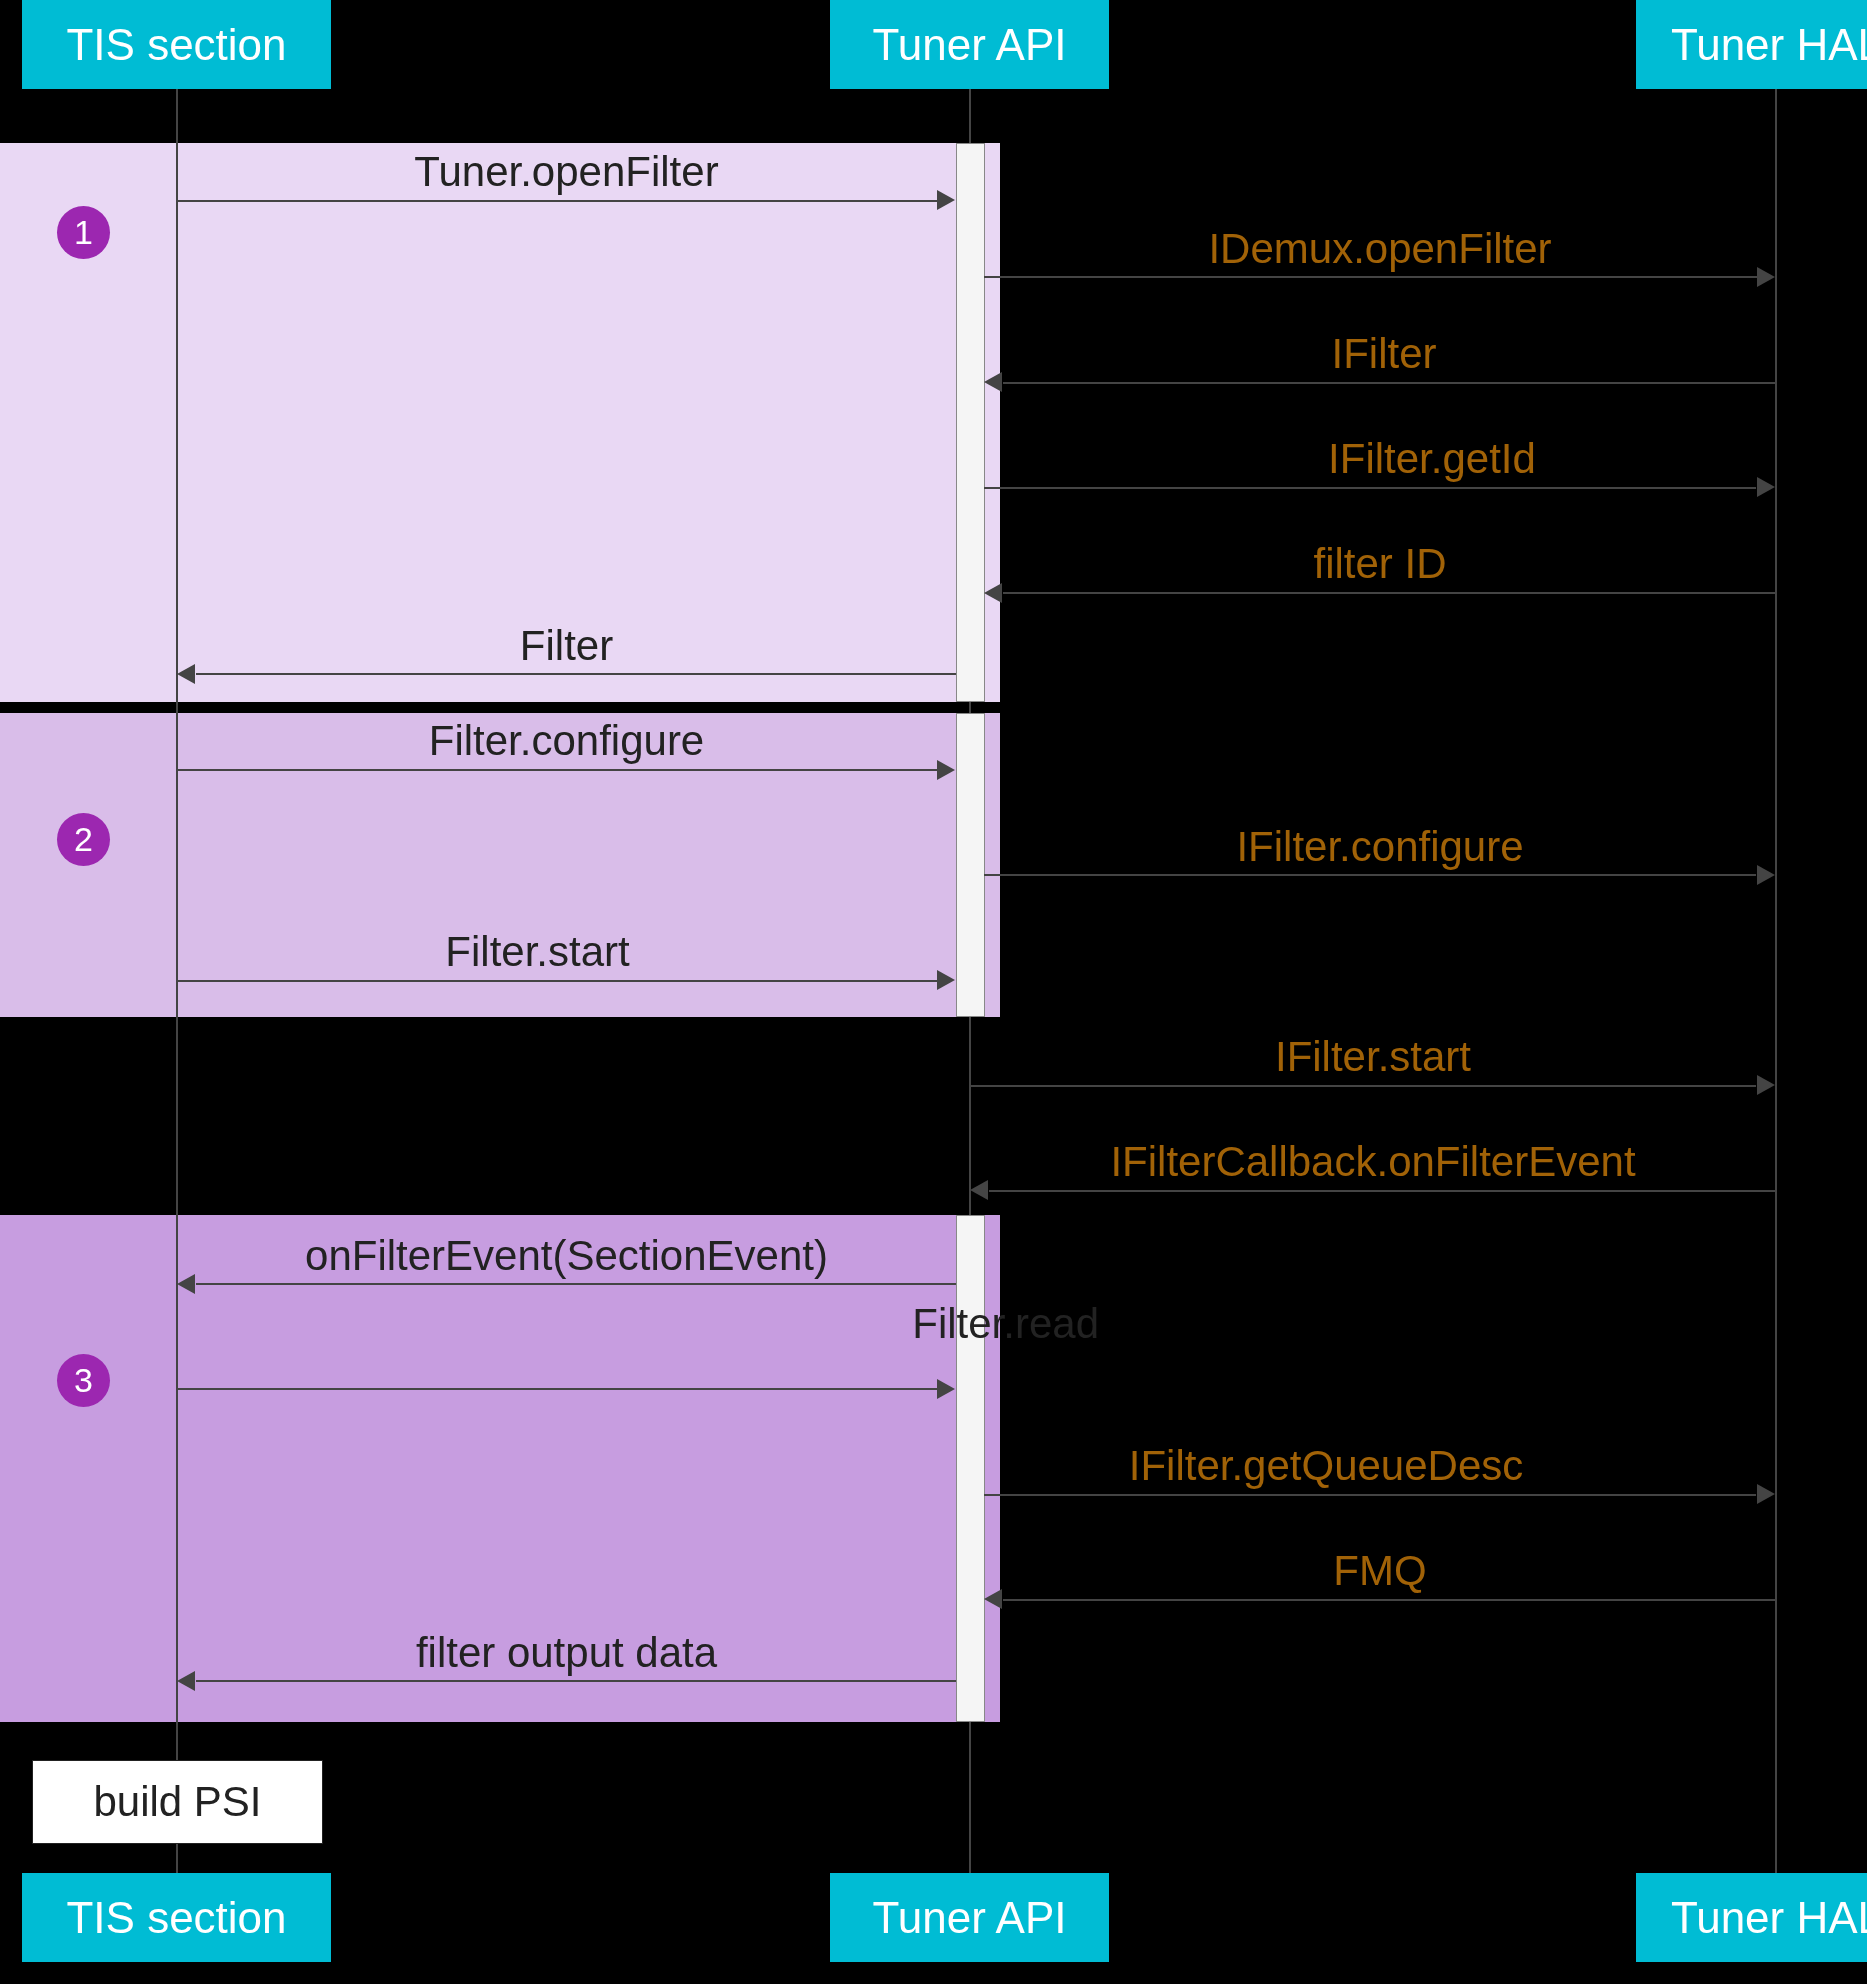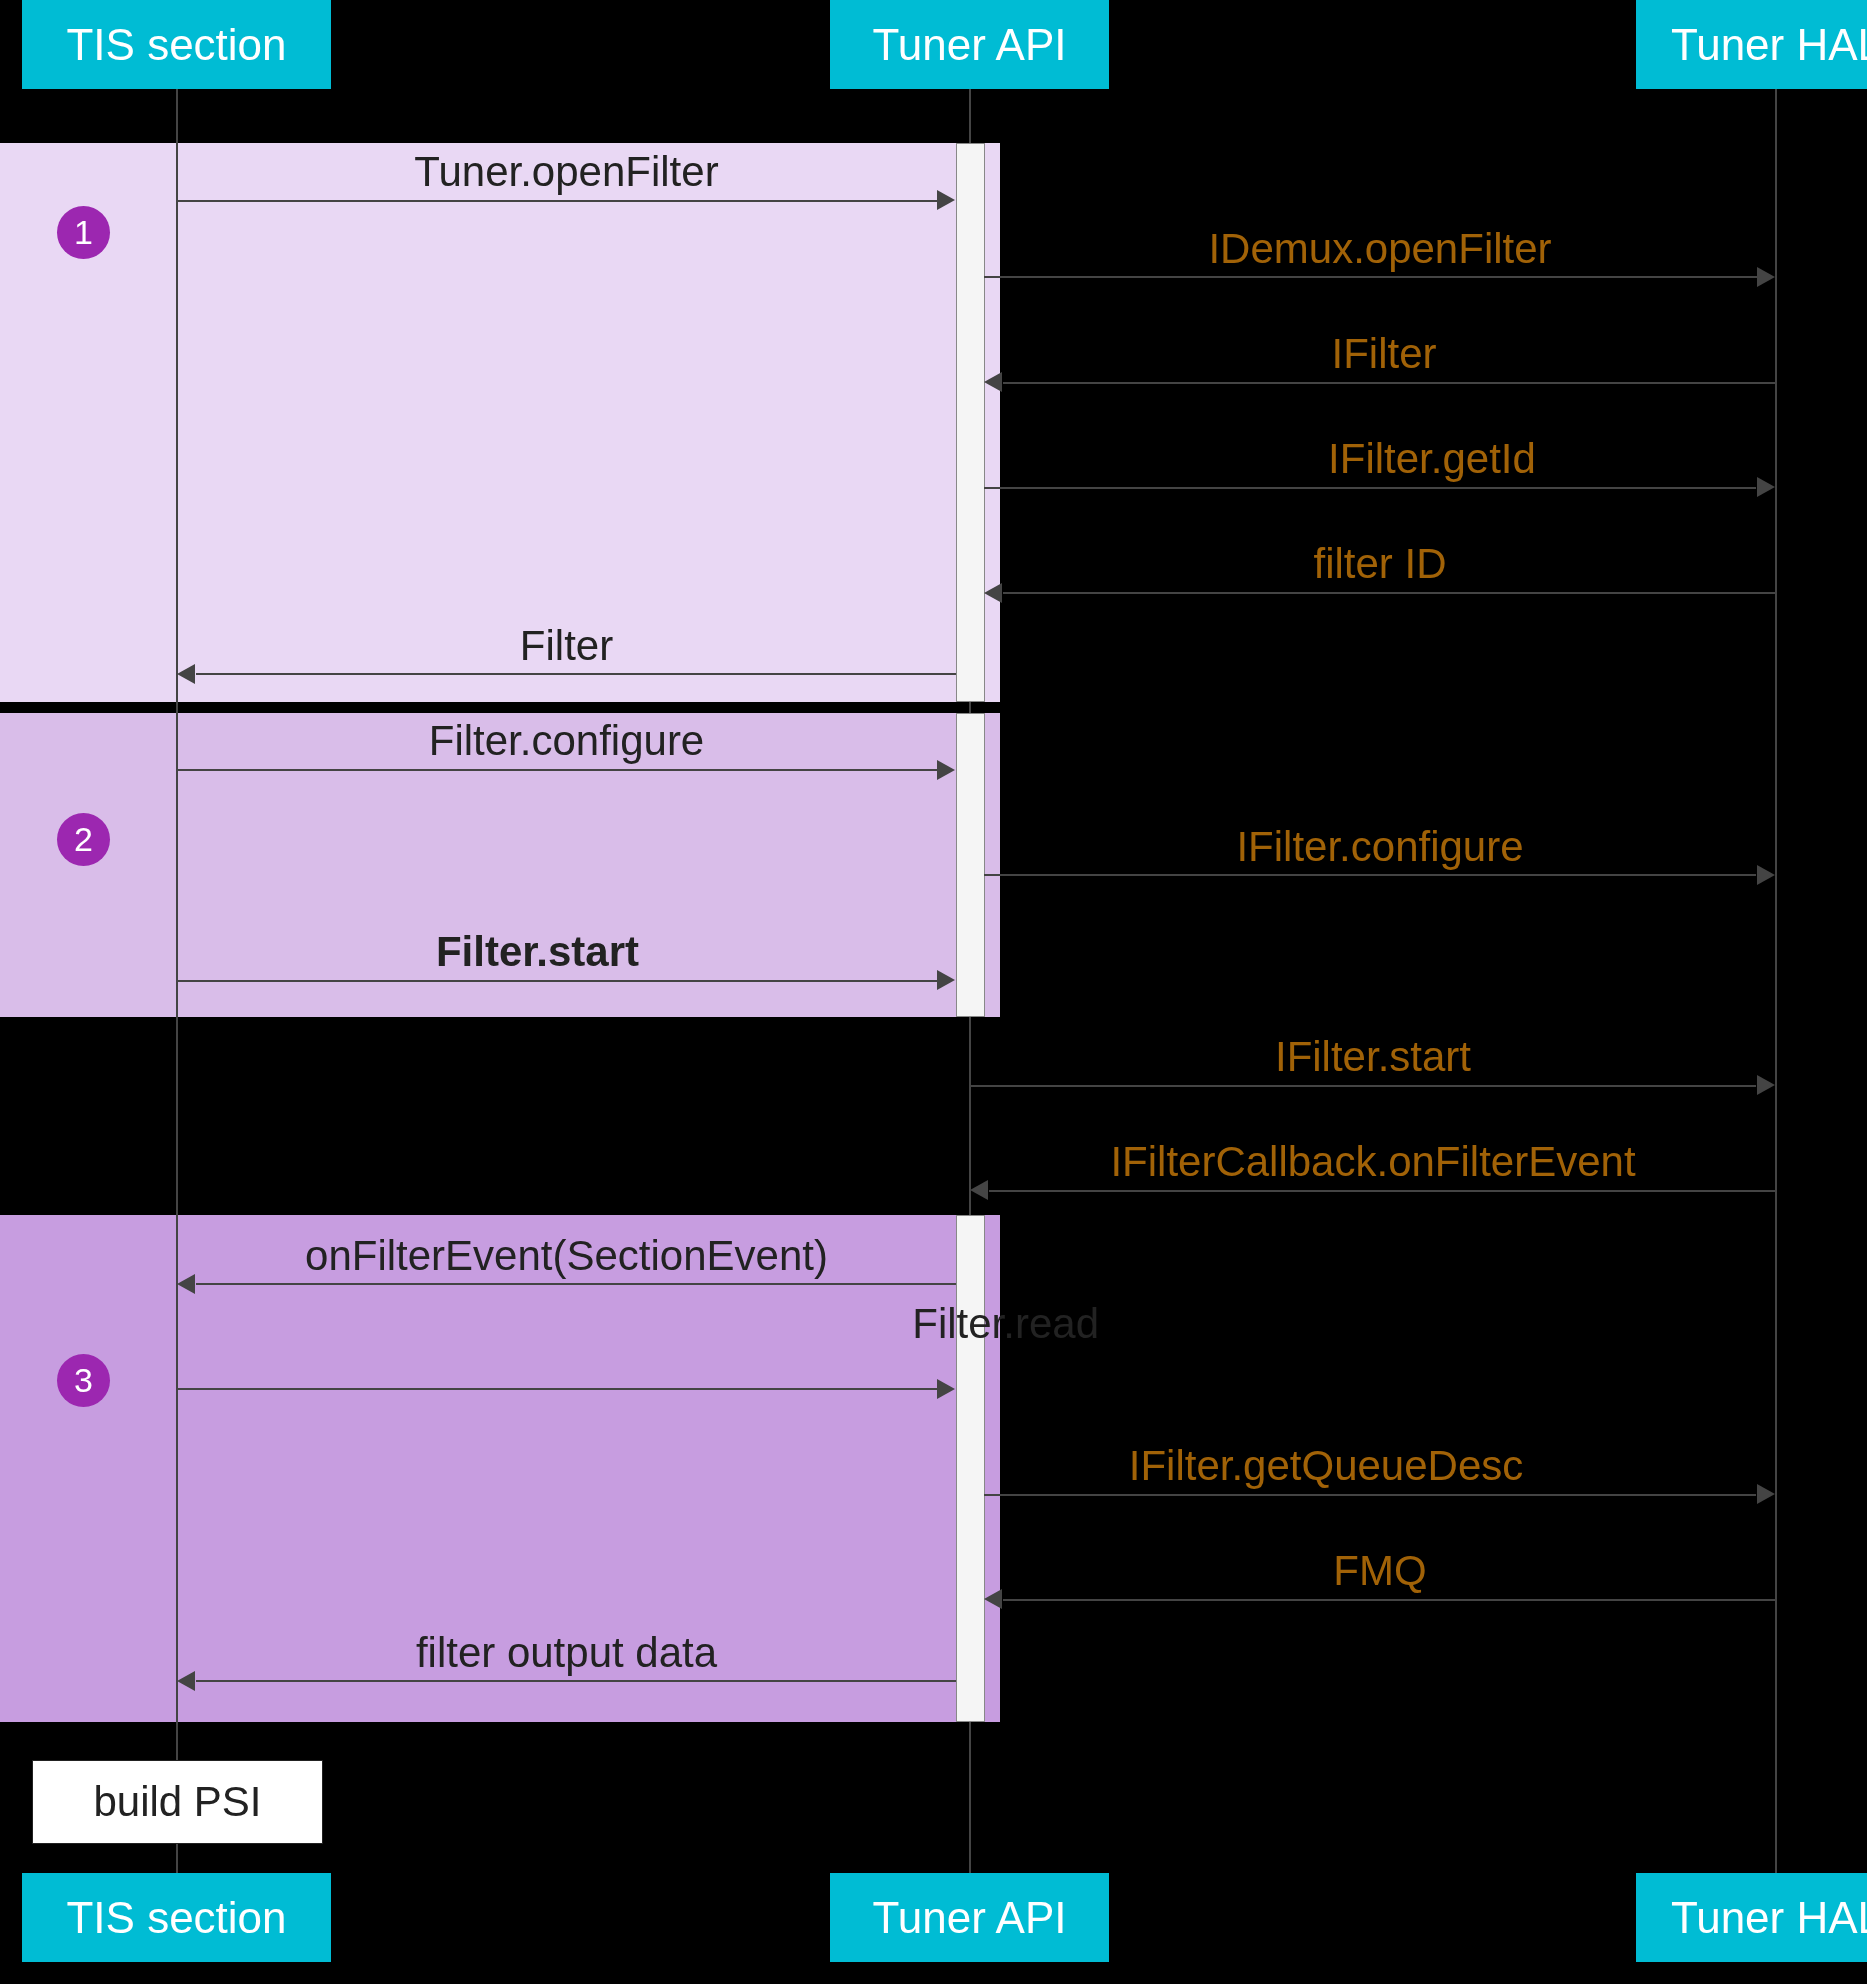--- a/index.html
+++ b/index.html
@@ -153,21 +153,21 @@
 <div class="arrow-head-l" style="left:177px; top:664px;"></div>
 
 <div class="msg-label" style="left:177px; top:717px; width:779px;">Filter.configure</div>
 <div class="arrow-line" style="left:177px; top:769px; width:760px; height:2.4px;"></div>
 <div class="arrow-head-r" style="left:937px; top:760px;"></div>
 
 <div class="msg-label-rt" style="left:984px; top:823px; width:792px;">IFilter.configure</div>
 <div class="arrow-line" style="left:984px; top:874px; width:772px; height:2.4px;"></div>
 <div class="arrow-head-r" style="left:1757px; top:865px;"></div>
 
-<div class="msg-label" style="left:177px; top:928px; width:721px;font-weight:bold;">Filter.start</div>
+<div class="msg-label" style="left:177px; top:928px; width:721px;">Filter.start</div>
 <div class="arrow-line" style="left:177px; top:980px; width:760px; height:2.4px;"></div>
 <div class="arrow-head-r" style="left:937px; top:970px;"></div>
 
 <div class="msg-label-rt" style="left:970px; top:1033px; width:806px;">IFilter.start</div>
 <div class="arrow-line" style="left:970px; top:1085px; width:786px; height:2.4px;"></div>
 <div class="arrow-head-r" style="left:1757px; top:1075px;"></div>
 
 <div class="msg-label-rt" style="left:970px; top:1138px; width:806px;">IFilterCallback.onFilterEvent</div>
 <div class="arrow-line" style="left:989px; top:1190px; width:786px; height:2.4px;"></div>
 <div class="arrow-head-l" style="left:970px; top:1180px;"></div>

